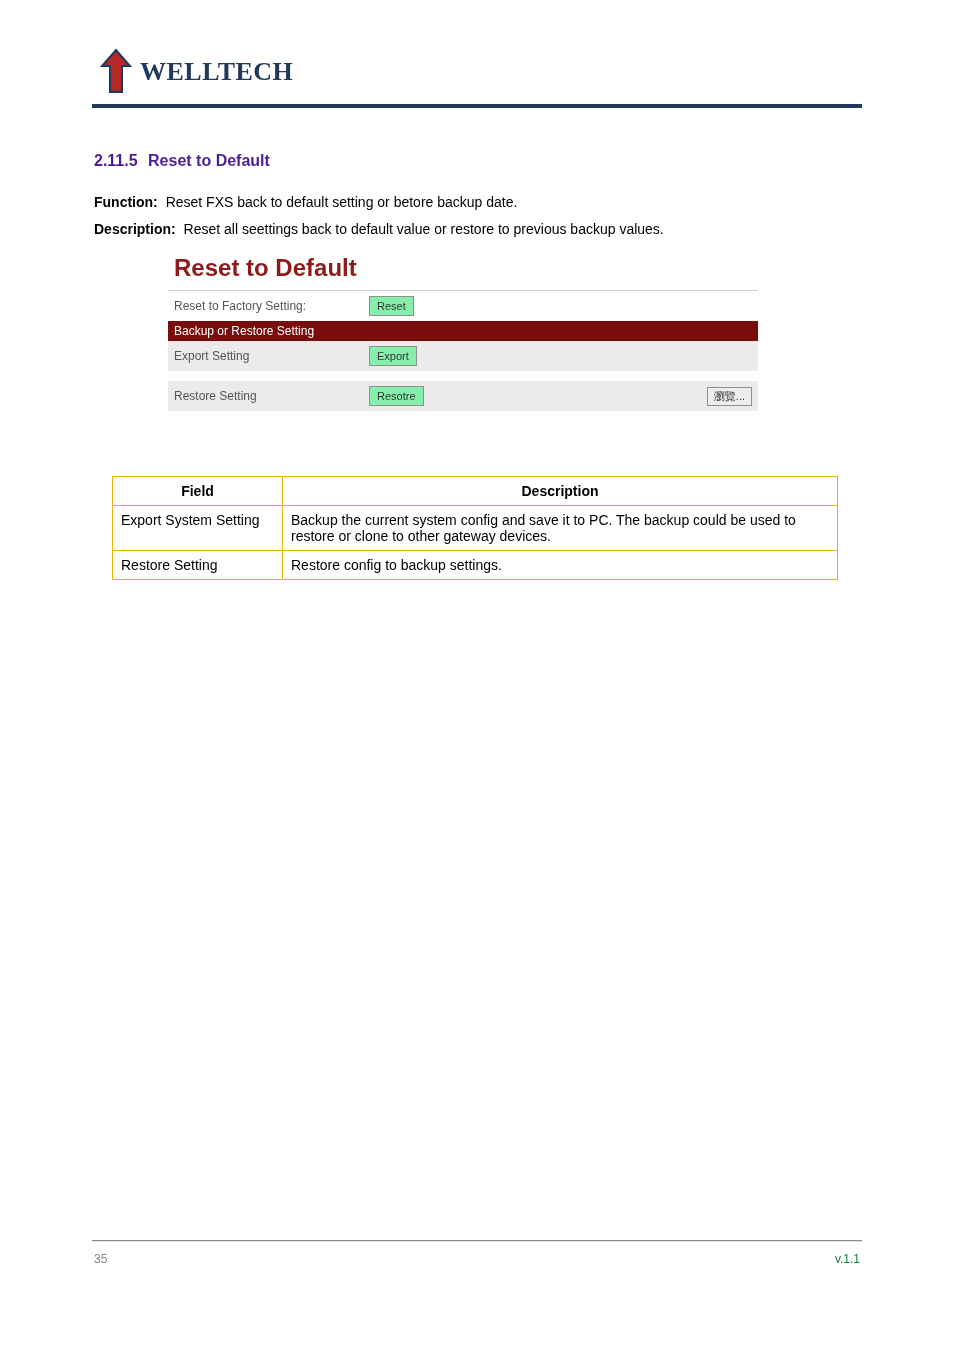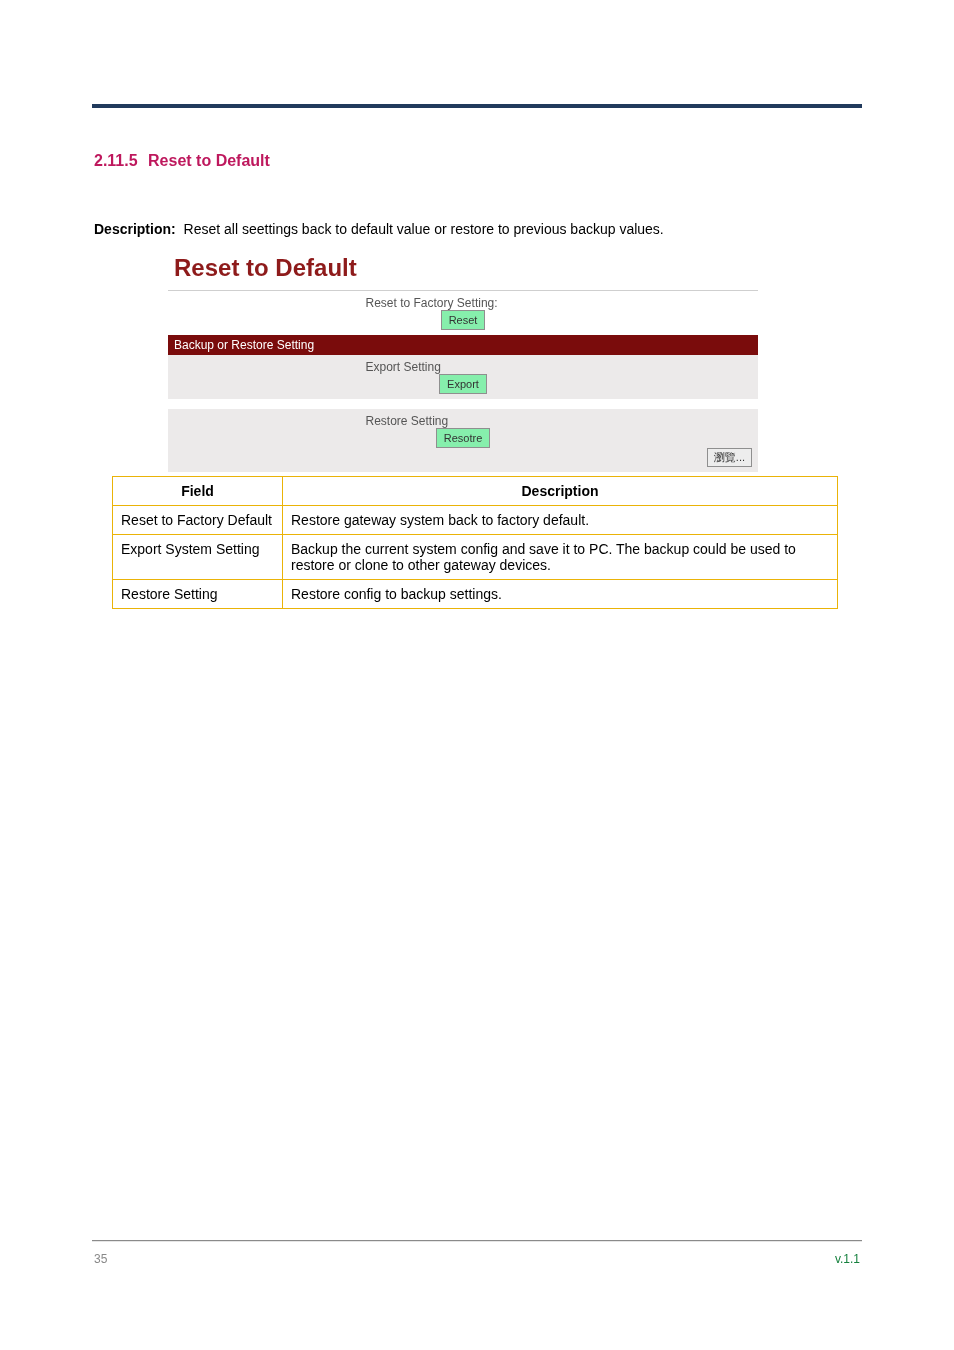--- a/index.html
+++ b/index.html
@@ -19,21 +19,21 @@
   .header-rule {
     position: absolute; left: 92px; right: 92px; top: 104px;
     height: 0; border-top: 4px solid #213a5c;
   }
 
   
   .sec-heading {
     position: absolute; left: 94px; top: 152px;
     font-size: 16px; font-weight: 700;
     font-family: Arial, sans-serif;
-    color: #be185d;
+    color: #4c1d95;
   }
   .sec-heading .sec-no { margin-right: 6px; }
 
   .fn-title {
     position: absolute; left: 94px; top: 194px;
     font-size: 14px; font-family: Arial, sans-serif; color: #000;
   }
   .fn-title .fn-label { font-weight: 700; margin-right: 4px; }
 
   .fn-desc {
@@ -52,21 +52,20 @@
     font-family: Verdana, Arial, sans-serif;
     font-size: 24px; font-weight: 700;
     color: #8e1b1b;
     padding: 6px 6px 8px 6px;
     border-bottom: 1px solid #cfcfcf;
   }
   .shot .row {
     display: flex; align-items: center;
     font-size: 12px; color: #333;
     padding: 5px 6px;
-    flex-direction: column;
   }
   .shot .lbl { width: 195px; color: #555; }
   .shot .btn {
     display: inline-block;
     padding: 1px 7px;
     font-size: 11px;
     border: 1px solid #8f8f8f;
     background: #86efac;
     color: #333;
     line-height: 16px;
@@ -118,27 +117,37 @@
     position: absolute; right: 94px; bottom: 84px;
     font-size: 12px; color: #15803d;
     font-family: Arial, sans-serif;
   }
 </style>
 </head>
 <body>
 
 <div class="page">
 
+  <div class="logo-wrap">
+    <svg width="48" height="48" viewBox="0 0 48 48">
+      <path d="M18 44 L18 18 L10 18 L24 2 L38 18 L30 18 L30 44 Z" fill="#b42828" stroke="#1f3a5c" stroke-width="2"></path>
+    </svg>
+    <span class="logo-text">WELLTECH</span>
+  </div>
   <div class="header-rule"></div>
 
   <div class="sec-heading">
     <span class="sec-no">2.11.5</span>
     <span>Reset to Default</span>
   </div>
 
+  <div class="fn-title">
+    <span class="fn-label">Function:</span>
+    <span>Reset FXS back to default setting or betore backup date.</span>
+  </div>
 
   <div class="fn-desc">
     <span class="fn-label">Description:</span>
     <span>Reset all seettings back to default value or restore to previous backup values.</span>
   </div>
 
   <div class="shot">
     <div class="title">Reset to Default</div>
 
     <div class="row">
@@ -164,24 +173,20 @@
 
   <table class="ptable">
     <thead>
       <tr>
         <th class="col1">Field</th>
         <th>Description</th>
       </tr>
     </thead>
     <tbody>
       <tr>
-        <td>Reset to Factory Default</td>
-        <td>Restore gateway system back to factory default.</td>
-      </tr>
-      <tr>
         <td>Export System Setting</td>
         <td>Backup the current system config and save it to PC. The backup could be used to restore or clone to other gateway devices.</td>
       </tr>
       <tr>
         <td>Restore Setting</td>
         <td>Restore config to backup settings.</td>
       </tr>
     </tbody>
   </table>
 

